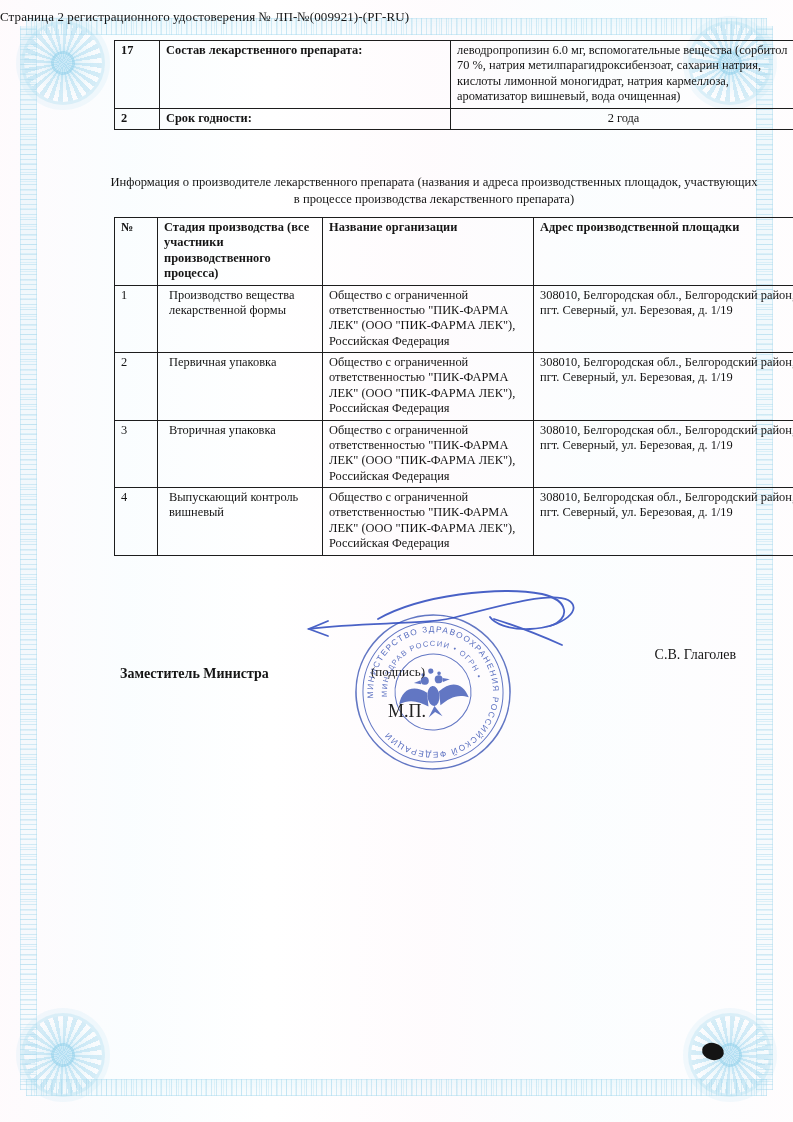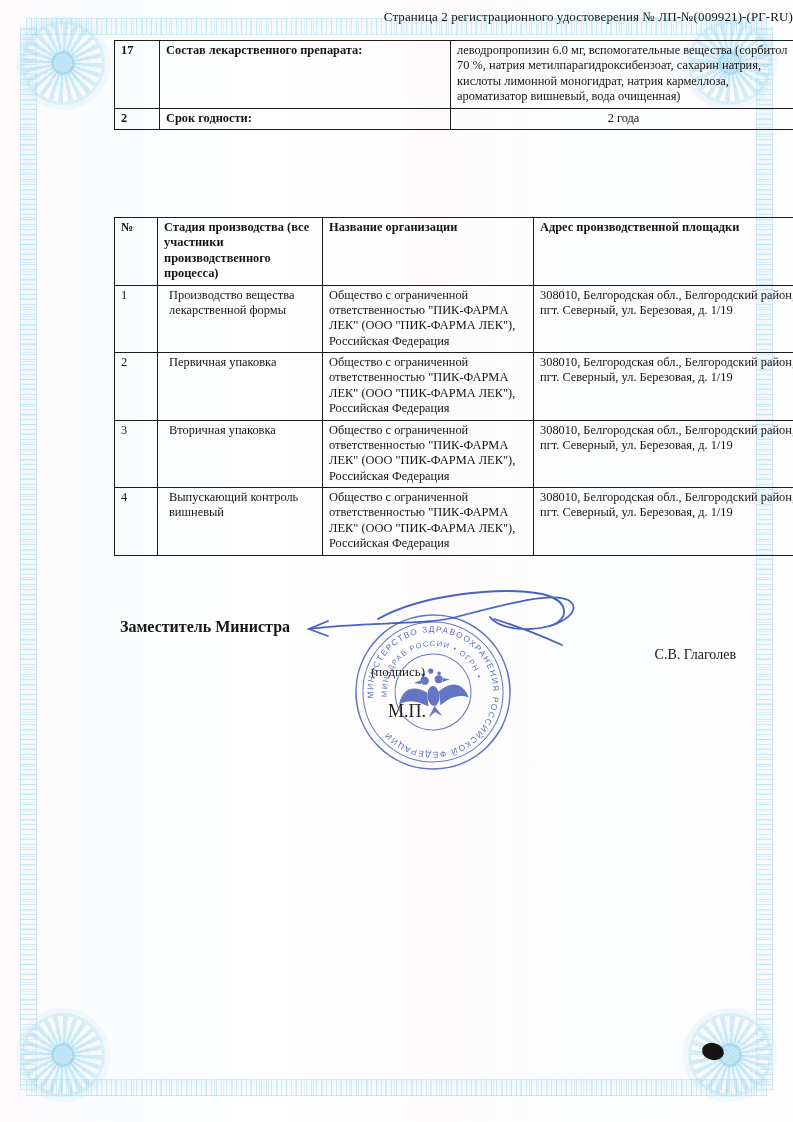--- a/index.html
+++ b/index.html
@@ -49,21 +49,21 @@
   }
   .ros-tl { left:24px; top:24px; } .ros-tr { right:24px; top:24px; }
   .ros-bl { left:24px; bottom:28px; } .ros-br { right:24px; bottom:28px; }
   .hole {
     position:absolute; right:69px; bottom:62px; width:22px; height:17px;
     background:#141414; border-radius:50%; transform:rotate(12deg);
   }
   
   .header-line {
     position:absolute; top:9px; left:0; right:0;
-    text-align:right; font-size:13px; letter-spacing:.1px;padding-left:8px;
+    text-align:left; font-size:13px; letter-spacing:.1px;
   }
   
   table { border-collapse:collapse; table-layout:fixed; font-size:12.4px; line-height:1.24; }
   td, th { border:1px solid #1d1d1d; padding:2px 6px 3px 6px; vertical-align:top; text-align:left; }
   .comp-table { position:absolute; top:40px; left:114px; width:643px; }
   .comp-table .c-num { width:32px; font-weight:bold; }
   .comp-table .c-label { width:278px; font-weight:bold; }
   .comp-table .c-value { width:333px; }
   .comp-table .v-center { text-align:center; }
   .info-para {
@@ -71,21 +71,21 @@
     text-align:center; font-size:12.6px; line-height:1.32;
   }
   .man-table { position:absolute; top:217px; left:114px; width:643px; }
   .man-table th { font-weight:bold; }
   .man-table .m-num { width:30px; }
   .man-table .m-stage { width:152px; }
   .man-table .m-org { width:198px;margin-left:8px; }
   .man-table .m-addr { width:263px; }
   .man-table td.m-stage { padding-left:11px; }
   
-  .sig-left  { position:absolute; top:618px; left:120px;  font-weight:bold; font-size:16px; }
+  .sig-left  { position:absolute; top:666px; left:120px;  font-weight:bold; font-size:14px; }
   .sig-right { position:absolute; top:647px; right:57px; font-weight:normal; font-size:14px; }
   .podpis { position:absolute; top:664px; left:371px; font-size:13px; color:#222; z-index:5; }
   .mp     { position:absolute; top:701px; left:388px; font-size:18px; color:#222; z-index:5; }
   .signature-svg { position:absolute; left:298px; top:579px; z-index:6; }
   .stamp { position:absolute; left:352px; top:611px; width:162px; height:162px; transform:rotate(-6deg); z-index:4; }
 </style>
 </head>
 <body>
 
 <div class="page">
@@ -113,20 +113,21 @@
       <td class="c-value">леводропропизин 6.0 мг, вспомогательные вещества (сорбитол 70 %, натрия метилпарагидроксибензоат, сахарин натрия, кислоты лимонной моногидрат, натрия кармеллоза, ароматизатор вишневый, вода очищенная)</td>
     </tr>
     <tr>
       <td class="c-num">2</td>
       <td class="c-label">Срок годности:</td>
       <td class="c-value v-center">2 года</td>
     </tr>
   </tbody>
     </table>
 
+  <div class="info-para">Информация о производителе лекарственного препарата (названия и адреса производственных площадок, участвующих в процессе производства лекарственного препарата)</div>
 
   <table class="man-table">
     <tbody>
         <tr>
       <th class="m-num">№</th>
       <th class="m-stage">Стадия производства (все участники производственного процесса)</th>
       <th class="m-org">Название организации</th>
       <th class="m-addr">Адрес производственной площадки</th>
     </tr>
     <tr>

